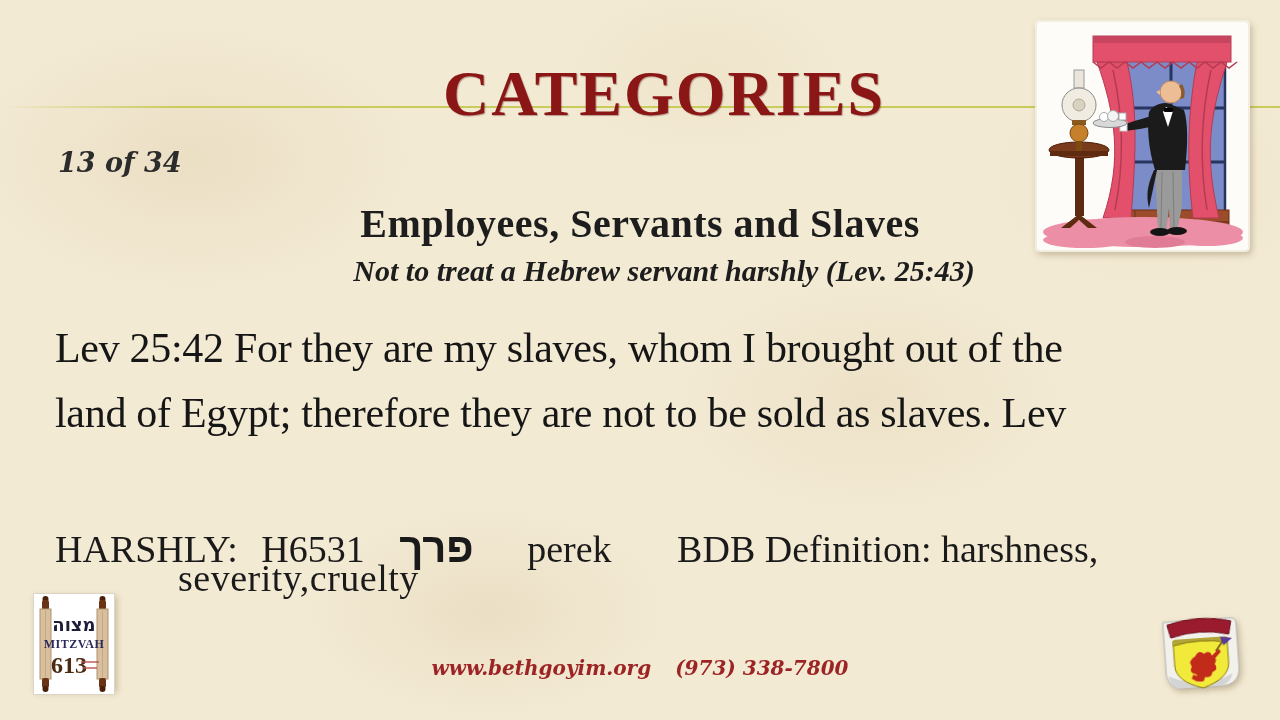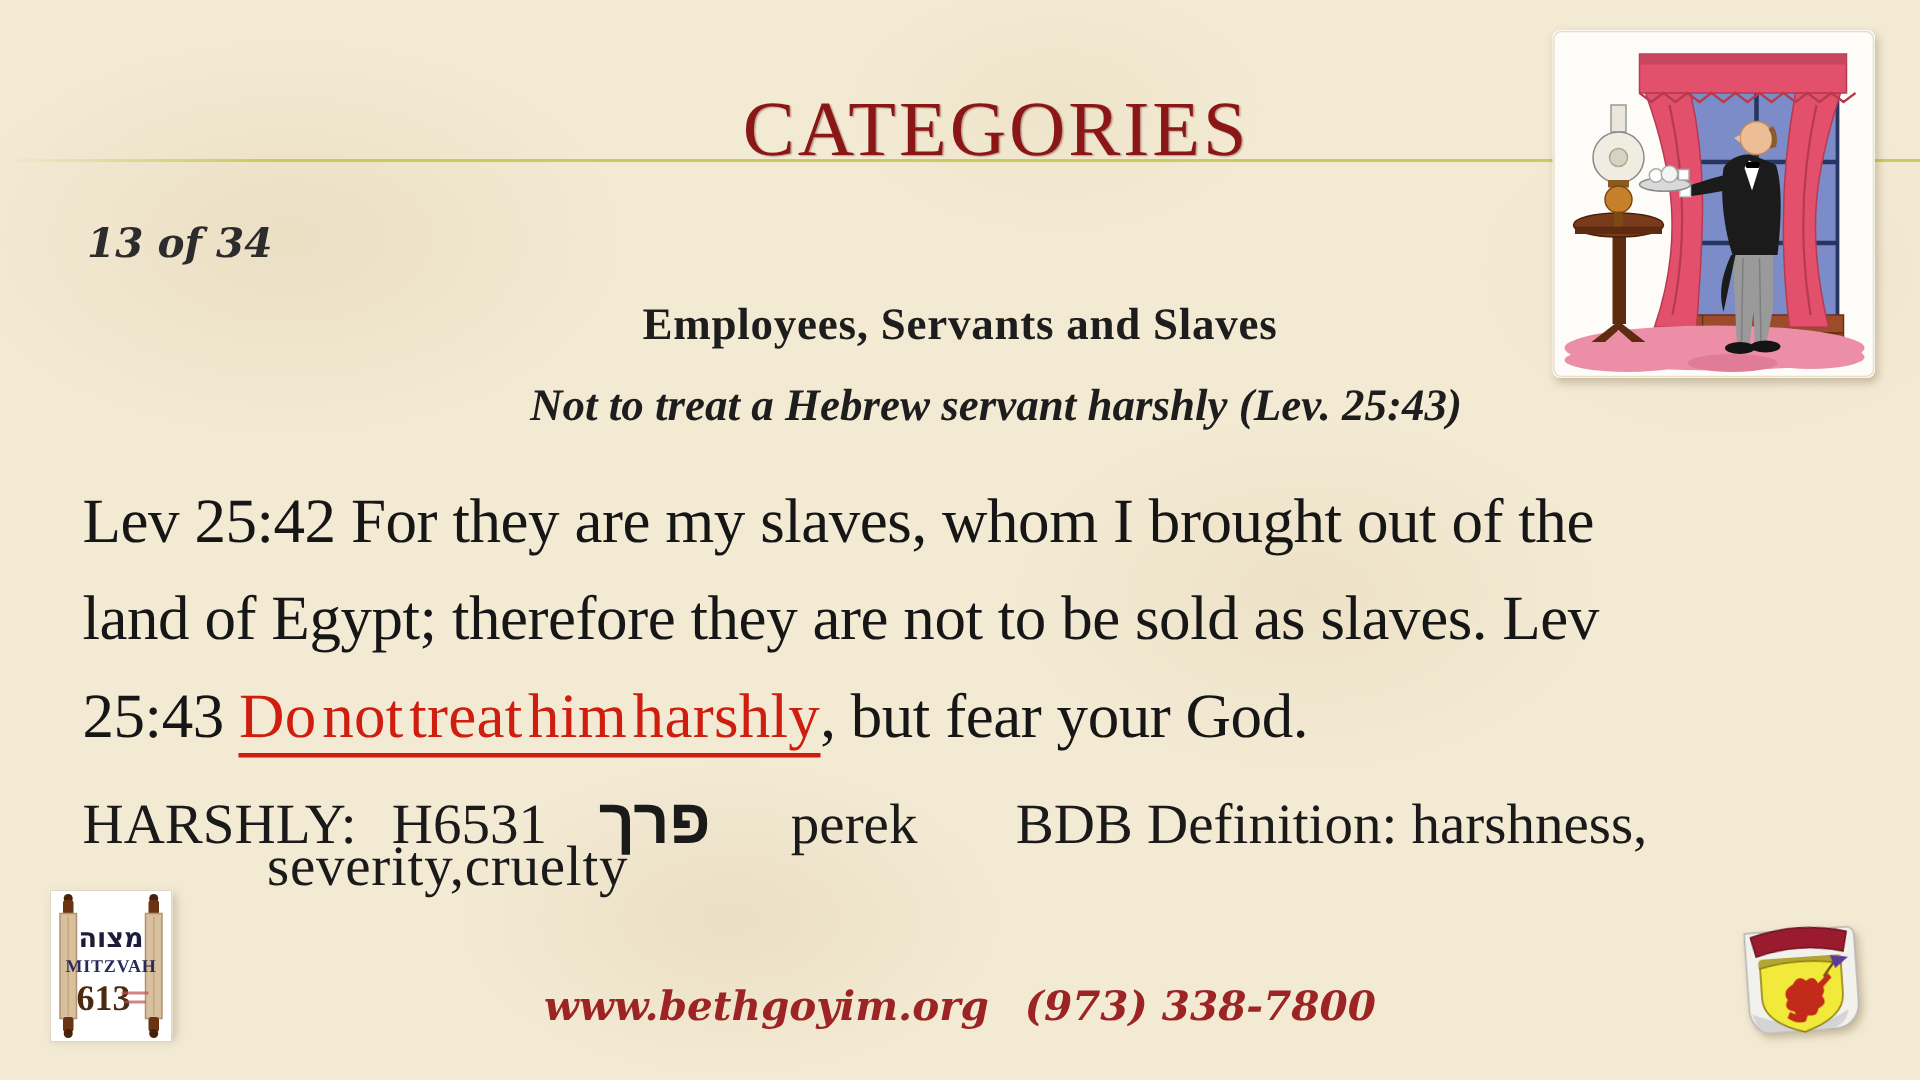--- a/index.html
+++ b/index.html
@@ -10,42 +10,42 @@
       radial-gradient(ellipse 320px 190px at 15% 22%, rgba(223,207,172,0.40), rgba(223,207,172,0) 70%),
       radial-gradient(ellipse 280px 170px at 68% 55%, rgba(226,211,176,0.35), rgba(226,211,176,0) 70%),
       radial-gradient(ellipse 260px 150px at 38% 85%, rgba(220,204,168,0.35), rgba(220,204,168,0) 70%),
       radial-gradient(ellipse 240px 160px at 90% 25%, rgba(228,214,180,0.30), rgba(228,214,180,0) 70%),
       radial-gradient(ellipse 200px 120px at 55% 10%, rgba(233,221,190,0.45), rgba(233,221,190,0) 70%);
     font-family:"Liberation Serif", serif;
   }
   
   .title-wrap { position:absolute; top:60px; left:0; right:0; text-align:center; z-index:2; }
   .slide-title {
-    font-size:52px; font-weight:normal; color:#8b1616; letter-spacing:2px; line-height:1.05;
+    font-size:64px; font-weight:bold; color:#8b1616; letter-spacing:2px; line-height:1.05;
     text-shadow:1px 1px 1px rgba(80,15,15,0.35);
     margin-left:48px;
   }
   .title-reflect-clip { height:34px; overflow:hidden; margin-top:-4px;
     -webkit-mask-image:linear-gradient(to bottom, rgba(0,0,0,0.75), rgba(0,0,0,0) 90%);
             mask-image:linear-gradient(to bottom, rgba(0,0,0,0.75), rgba(0,0,0,0) 90%);
   }
   .divider {
     position:absolute; top:106px; left:0; width:1280px; height:2px; z-index:1;
     background:linear-gradient(to right, rgba(201,204,90,0) 0%, #c9cc5a 14%, #c9cc5a 100%);
   }
   
   .counter {
     position:absolute; left:58px; top:147px;
     font-family:"DejaVu Serif", serif; font-style:italic; font-weight:bold;
     font-size:27px; color:#2c2c2c;
   }
   
   .heading {
     position:absolute; top:200px; left:0; right:0; text-align:center;
-    font-size:30px; font-weight:bold; color:#1d1d1d; letter-spacing:0.5px;
+    font-size:40px; font-weight:bold; color:#1d1d1d; letter-spacing:0.5px;
   }
   .subheading {
     position:absolute; top:254px; left:0; right:0; text-align:center;
     font-size:30px; font-weight:bold; font-style:italic; color:#1d1d1d;padding-left:48px;
   }
   
   .scripture { position:absolute; left:55px; top:316px; width:1190px; color:#161616; }
   .scripture .line { font-size:42px; line-height:65px; white-space:nowrap; letter-spacing:-0.3px; }
   .red-phrase {
     color:#cf1d10; border-bottom:3px solid #cf1d10; padding-bottom:1px;
@@ -55,21 +55,21 @@
   .lexicon { position:absolute; left:55px; top:524px; font-size:38px; color:#1a1a1a; white-space:nowrap; }
   .lexicon .term { margin-right:14px; }
   .lexicon .strong { margin-right:25px;text-align:center; }
   .lexicon .hebrew { font-family:Liberation Sans, sans-serif; font-weight:bold; font-size:42px; margin-right:44px; }
   .lexicon .translit { margin-right:56px; }
   .lexicon-cont { position:absolute; left:178px; top:556px; font-size:38px; color:#1a1a1a; letter-spacing:0.5px; }
   
   .footer {
     position:absolute; top:656px; left:0; right:0; text-align:center;
     font-family:"DejaVu Serif", serif; font-style:italic; font-weight:bold;
-    font-size:27px; color:#9c2424;
+    font-size:20px; color:#9c2424;
   }
   .footer .phone { margin-left:24px; }
   
   .butler-card {
     position:absolute; left:1035px; top:20px; width:215px; height:232px; z-index:3;
     box-shadow:2px 3px 6px rgba(120,100,60,0.35); border-radius:5px; background:#fdfcf8;
   }
   .mitzvah-card {
     position:absolute; left:33px; top:593px; width:82px; height:97px; z-index:3;
     box-shadow:2px 3px 6px rgba(120,100,60,0.35); background:#ffffff;
@@ -96,21 +96,20 @@
   </div>
 
   <div class="counter">13 of 34</div>
 
   <div class="heading">Employees, Servants and Slaves</div>
   <div class="subheading">Not to treat a Hebrew servant harshly (Lev. 25:43)</div>
 
   <div class="scripture">
     <div class="line">Lev 25:42 For they are my slaves, whom I brought out of the</div>
     <div class="line">land of Egypt; therefore they are not to be sold as slaves. Lev</div>
-    <div class="line"><span>25:43 </span><span class="red-phrase">Do not treat him harshly</span><span>, but fear your God.</span></div>
   </div>
 
   <div class="lexicon">
     <span class="term">HARSHLY:</span>
     <span class="strong">H6531</span>
     <span class="hebrew">פרך</span>
     <span class="translit">perek</span>
     <span class="definition">BDB Definition: harshness,</span>
   </div>
   <div class="lexicon-cont">severity,cruelty</div>

